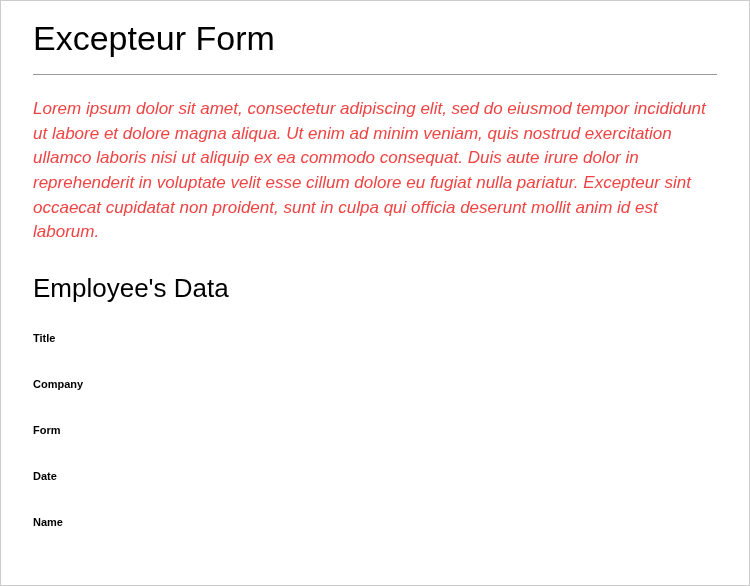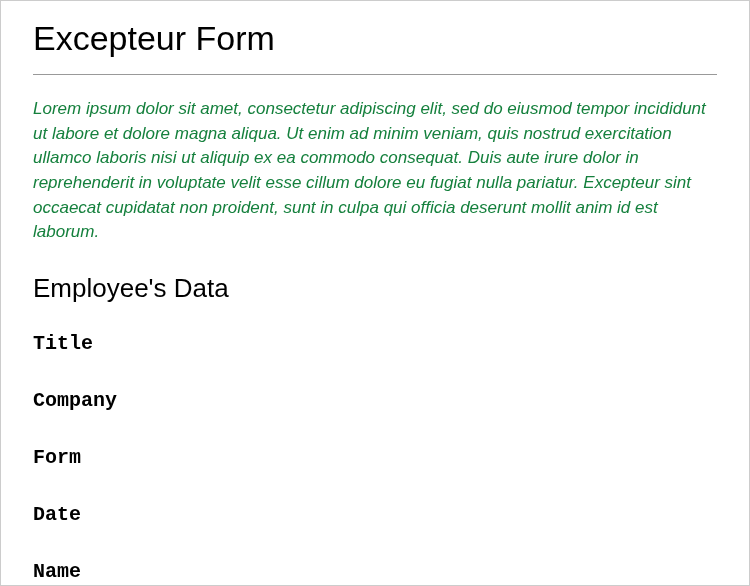--- a/index.html
+++ b/index.html
@@ -23,33 +23,32 @@
     }
     .hr {
       border: none;
       border-top: 1px solid #999;
       margin-bottom: 22px;
     }
     .intro {
       font-style: italic;
       font-size: 17px;
       line-height: 1.45;
-      color: #15803d;
+      color: #ef4444;
       margin-bottom: 28px;
     }
     .section-title {
       font-size: 26px;
       font-weight: 400;
       margin-bottom: 28px;
     }
     .field-label {
-      font-size: 20px;
+      font-size: 11px;
       font-weight: 700;
       margin-bottom: 34px;
-      font-family: Liberation Mono, monospace;
     }
   </style>
 </head>
 <body>
 
 <h1 class="page-title">Excepteur Form</h1>
 <hr class="hr">
 <p class="intro">Lorem ipsum dolor sit amet, consectetur adipiscing elit, sed do eiusmod tempor incididunt ut labore et dolore magna aliqua. Ut enim ad minim veniam, quis nostrud exercitation ullamco laboris nisi ut aliquip ex ea commodo consequat. Duis aute irure dolor in reprehenderit in voluptate velit esse cillum dolore eu fugiat nulla pariatur. Excepteur sint occaecat cupidatat non proident, sunt in culpa qui officia deserunt mollit anim id est laborum.</p>
 
 <h2 class="section-title">Employee's Data</h2>

